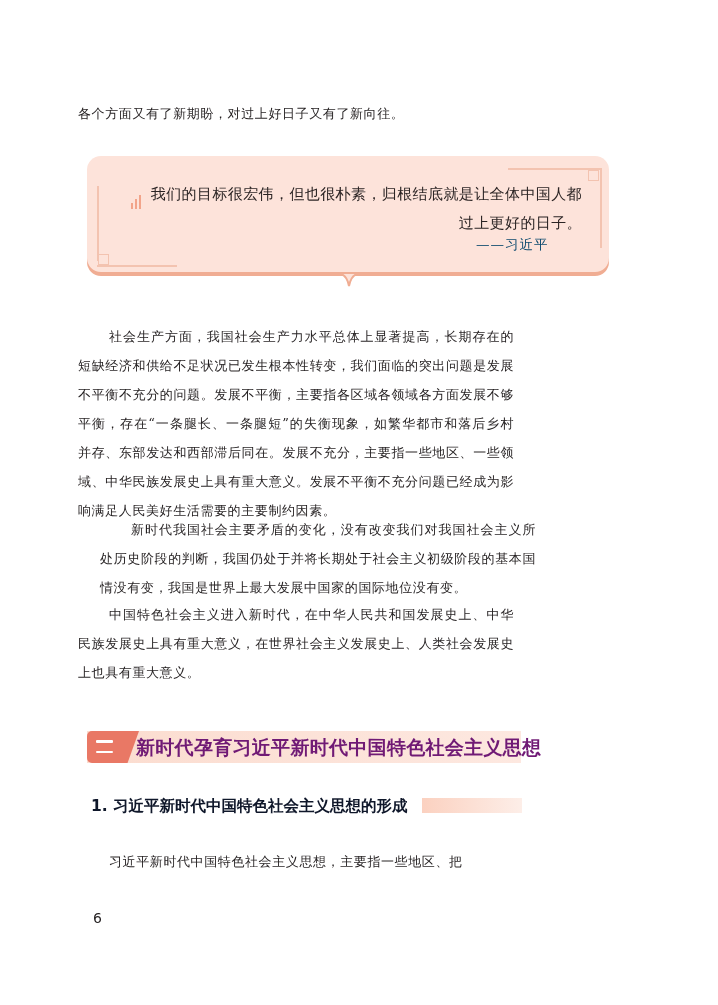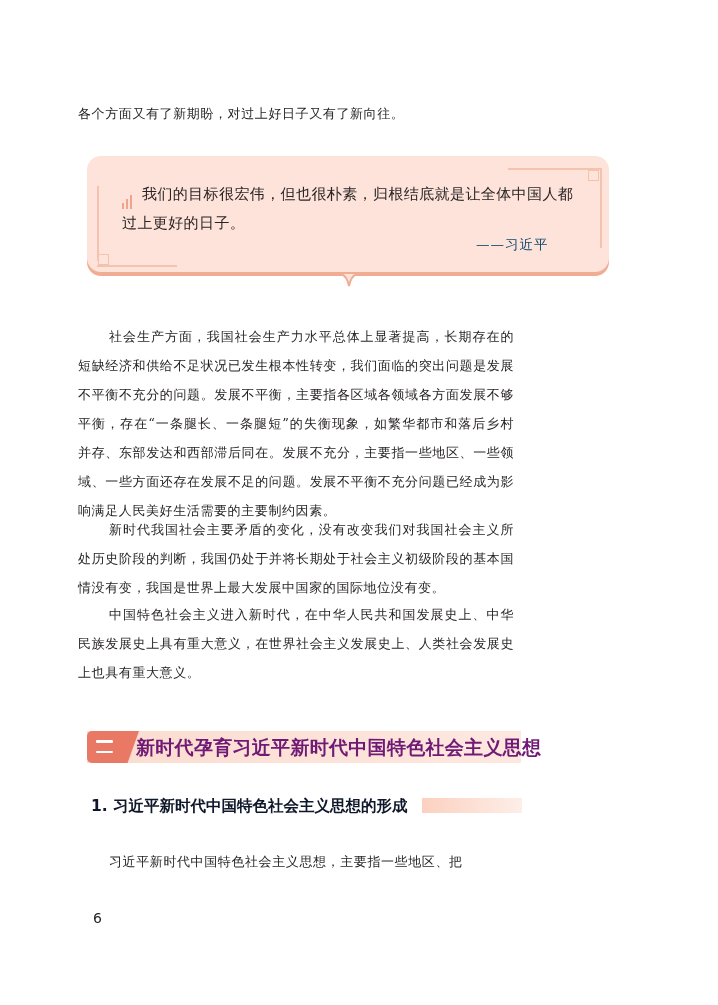--- a/index.html
+++ b/index.html
@@ -22,21 +22,21 @@
       box-shadow: 0 4px 0 #f0ad93;
     }
     .quote-tail {
       position: absolute; left: 341px; top: 274px; width: 16px; height: 16px;
     }
     .corner-line { position: absolute; background: #f3c3b0; }
     .corner-sq { position: absolute; border: 1.5px solid #f3c3b0; width: 9px; height: 9px; }
     .quote-text {
       position: absolute; left: 122px; top: 180px; width: 460px;
       font-family: "DejaVu Sans", "Liberation Sans", sans-serif;
-      font-size: 15px; line-height: 28px; color: #2b2424; letter-spacing: 0.4px;
+      font-size: 15px; line-height: 28px; color: #2b2424; letter-spacing: 0.4px; text-align: right;
     }
     .bars { display: inline-block; vertical-align: -1px; margin-right: 8px; }
     .bars i { display: inline-block; width: 2px; background: #f2a48a; margin-right: 2px; vertical-align: bottom; }
     .quote-author {
       position: absolute; left: 476px; top: 236px;
       font-size: 13.5px; color: #0c4a6e; letter-spacing: 1px;
     }
 
     
     .sec-head {
@@ -90,22 +90,22 @@
 <div class="corner-sq" style="left:98px;top:254px;"></div>
 <div class="corner-line" style="left:508px;top:168px;width:92px;height:1.5px;"></div>
 <div class="corner-line" style="left:600px;top:168px;width:1.5px;height:80px;"></div>
 <div class="corner-sq" style="left:588px;top:170px;"></div>
 
 <div class="quote-text">
   <span class="bars"><i style="height:6px"></i><i style="height:10px"></i><i style="height:14px"></i></span><span>我们的目标很宏伟，但也很朴素，归根结底就是让全体中国人都过上更好的日子。</span>
 </div>
 <div class="quote-author">——习近平</div>
 
-<p class="para indent" style="top:322px;">社会生产方面，我国社会生产力水平总体上显著提高，长期存在的短缺经济和供给不足状况已发生根本性转变，我们面临的突出问题是发展不平衡不充分的问题。发展不平衡，主要指各区域各领域各方面发展不够平衡，存在“一条腿长、一条腿短”的失衡现象，如繁华都市和落后乡村并存、东部发达和西部滞后同在。发展不充分，主要指一些地区、一些领域、一些方面还存在发展不足的问题。发展不平衡不充分问题已经成为影响满足人民美好生活需要的主要制约因素。</p>
-<p class="para indent" style="top:515px;">新时代我国社会主要矛盾的变化，没有改变我们对我国社会主义所处历史阶段的判断，我国仍处于并将长期处于社会主义初级阶段的基本国情没有变，我国是世界上最大发展中国家的国际地位没有变。</p>
+<p class="para indent" style="top:322px;">社会生产方面，我国社会生产力水平总体上显著提高，长期存在的短缺经济和供给不足状况已发生根本性转变，我们面临的突出问题是发展不平衡不充分的问题。发展不平衡，主要指各区域各领域各方面发展不够平衡，存在“一条腿长、一条腿短”的失衡现象，如繁华都市和落后乡村并存、东部发达和西部滞后同在。发展不充分，主要指一些地区、一些领域、中华民族发展史上具有重大意义。发展不平衡不充分问题已经成为影响满足人民美好生活需要的主要制约因素。</p>
+<p class="para indent" style="top:515px;margin-left:22px;">新时代我国社会主要矛盾的变化，没有改变我们对我国社会主义所处历史阶段的判断，我国仍处于并将长期处于社会主义初级阶段的基本国情没有变，我国是世界上最大发展中国家的国际地位没有变。</p>
 <p class="para indent" style="top:600px;">中国特色社会主义进入新时代，在中华人民共和国发展史上、中华民族发展史上具有重大意义，在世界社会主义发展史上、人类社会发展史上也具有重大意义。</p>
 
 <div class="sec-head"></div>
 <div class="sec-num"></div>
 <div class="sec-num-bars">
     <i></i>
     <i></i>
   </div>
 <div class="sec-title">新时代孕育习近平新时代中国特色社会主义思想</div>
 

